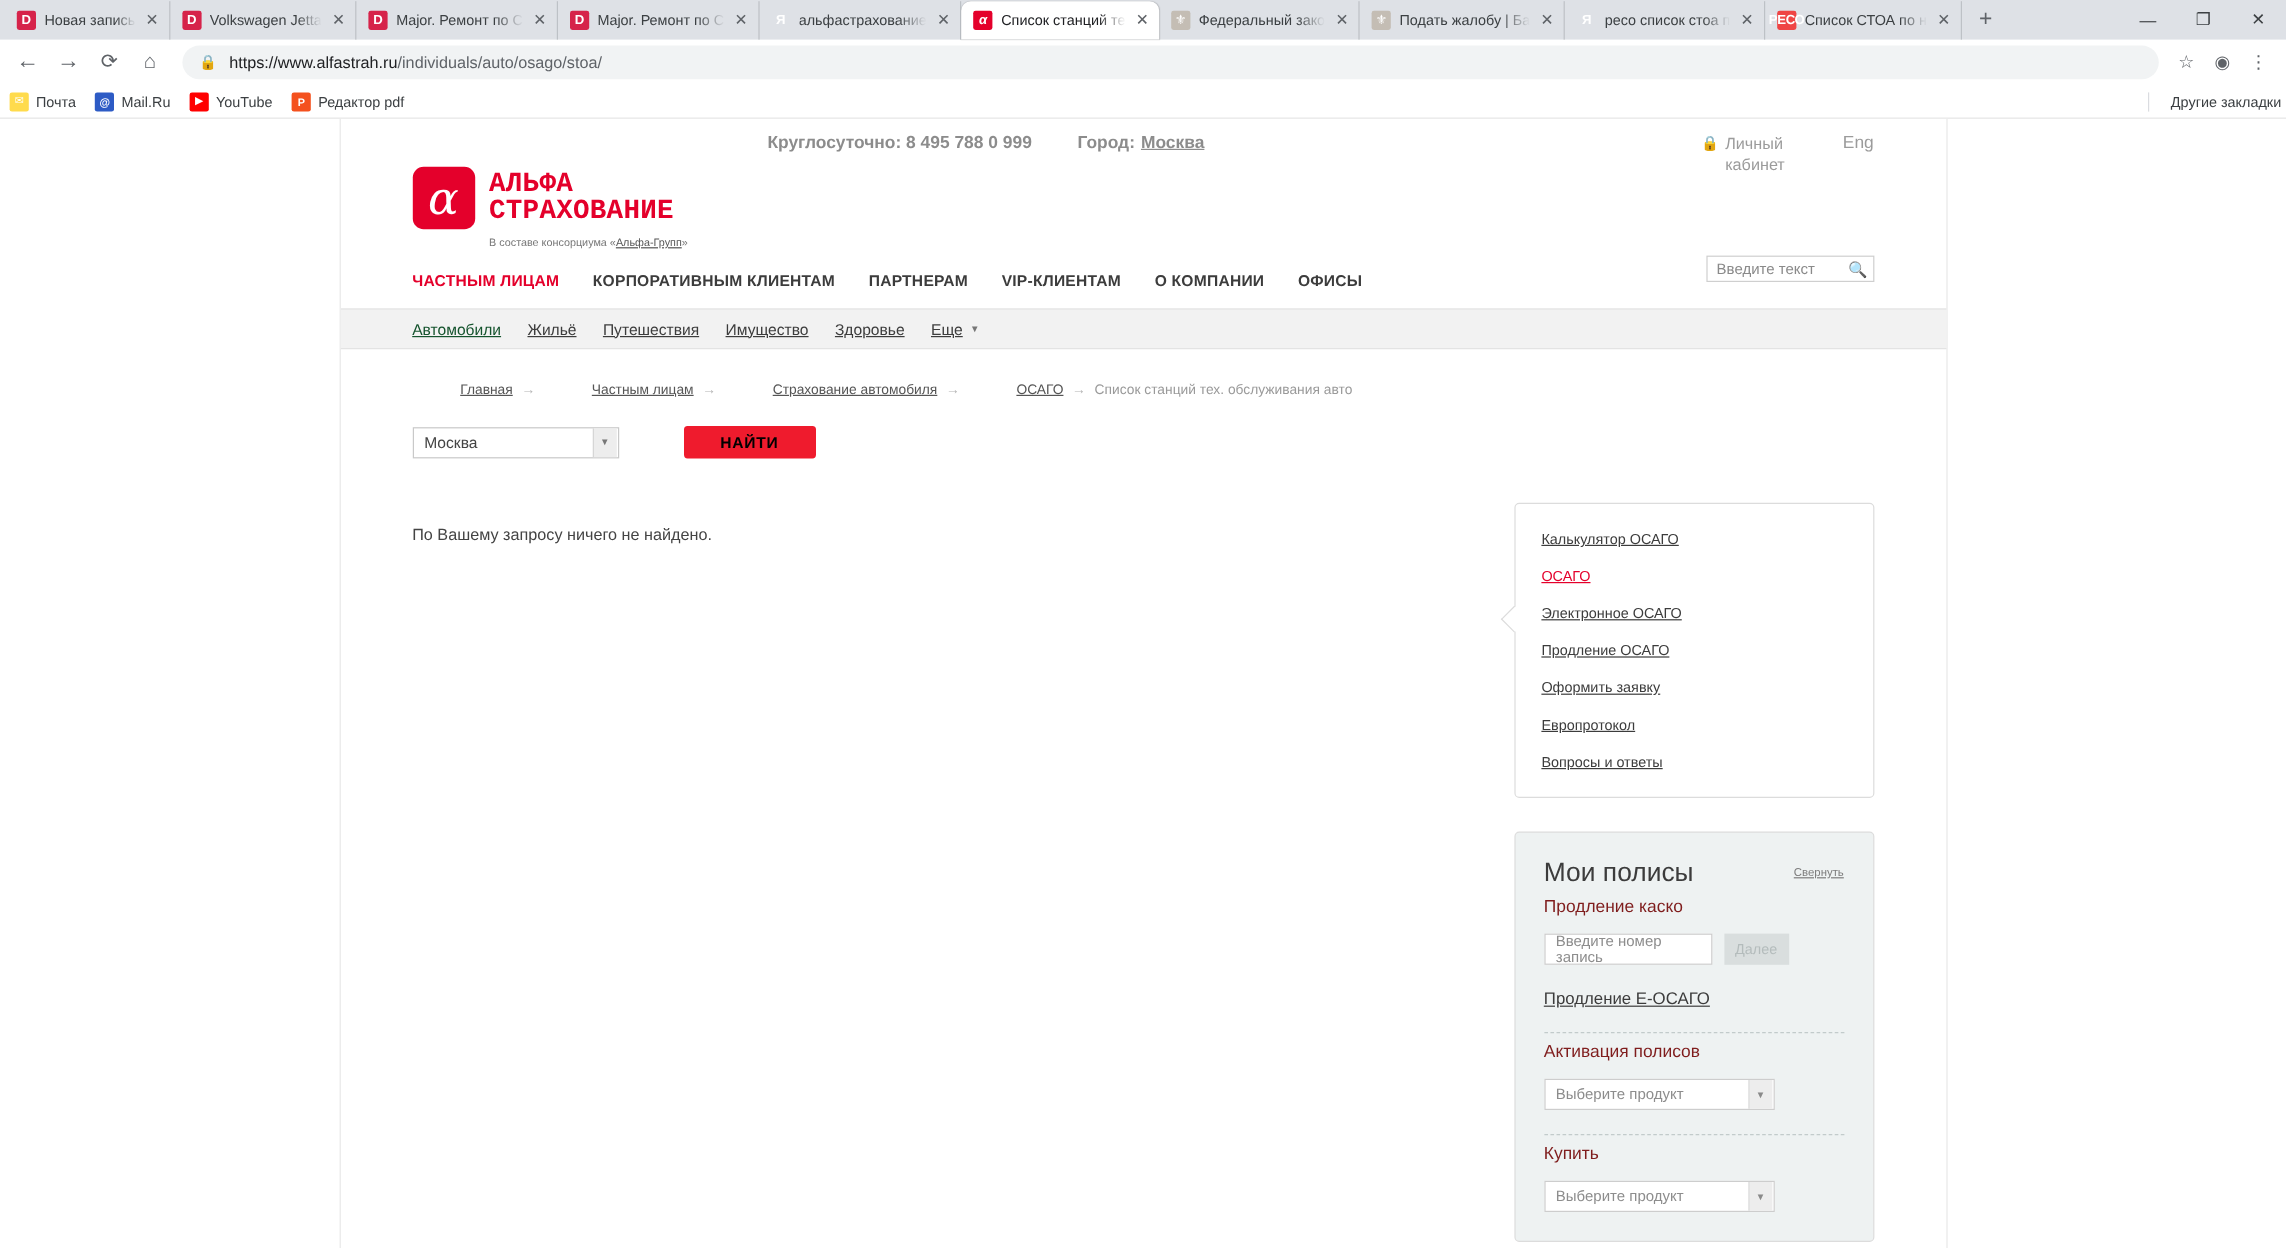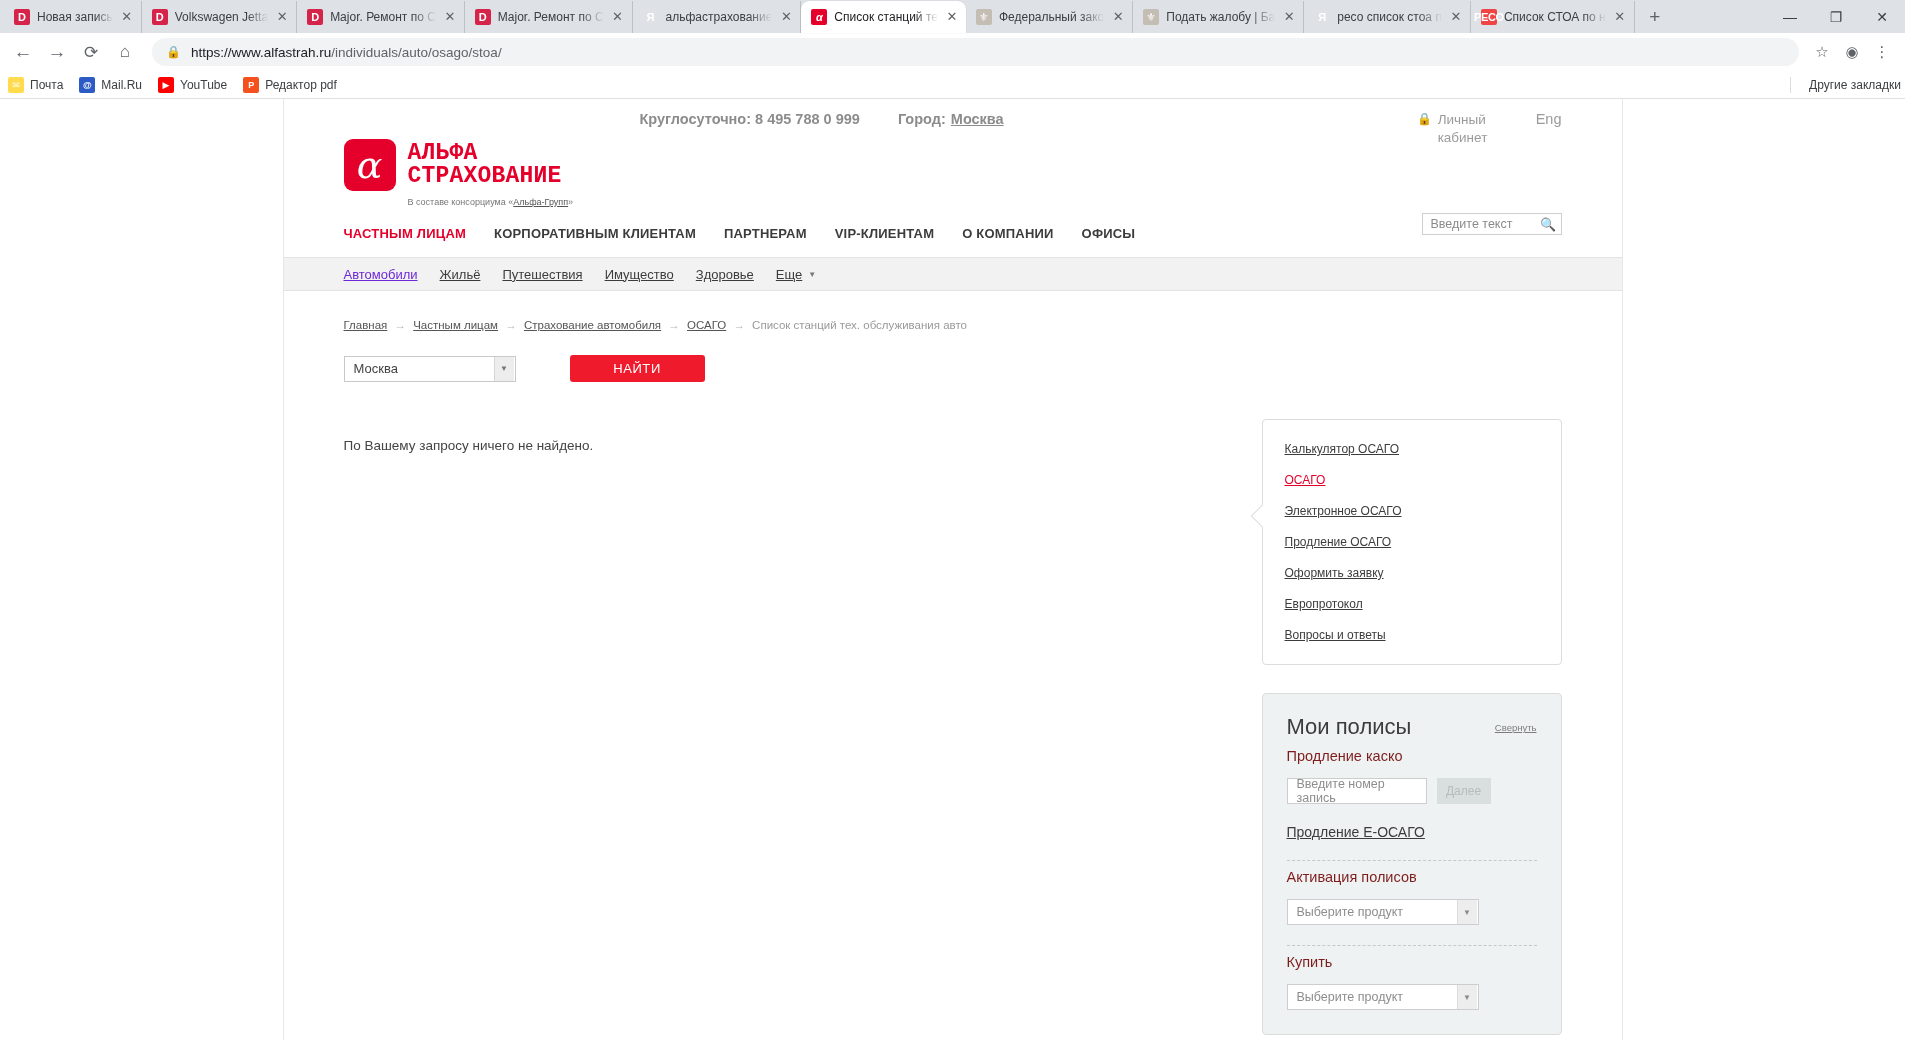--- a/index.html
+++ b/index.html
@@ -177,40 +177,40 @@
   }
   .searchbox .sbtxt { flex:1; font-size: 12.5px; color: #8a8a8a; }
   .searchbox .sbico { font-size: 13px; color: #444; }
 
   .subnav {
     background: #f2f2f2; border-top: 1px solid #e3e3e3; border-bottom: 1px solid #e3e3e3;
     height: 34px; display:flex; align-items:center;
     margin: 8px -60px 0 -60px; padding: 0 60px;
   }
   .subnav a { font-size: 13px; color: #3c3c3c; text-decoration: underline; margin-right: 22px; }
-  .subnav a.cur { color: #6d28d9; }
+  .subnav a.cur { color: #14532d; }
 
   .breadcrumb { font-size: 11.5px; color: #9a9a9a; padding-top: 28px; }
-  .breadcrumb a { color: #555; text-decoration: underline; }
+  .breadcrumb a { color: #555; text-decoration: underline; margin-left: 40px; }
   .breadcrumb .sep { color: #b5b5b5; margin: 0 4px; }
 
   .searchform { display:flex; align-items:center; padding-top: 24px; }
   .selbox {
     width: 172px; height: 26px; border: 1px solid #c9c9c9; background:#fff;
     display:flex; align-items:center; justify-content:space-between;
     font-size: 13px; color: #444; padding-left: 9px;
   }
   .selbox .arrowcell {
     width: 20px; height: 24px; background:#ededed; border-left:1px solid #d6d6d6;
     display:flex; align-items:center; justify-content:center; margin-right:1px;
     font-size: 8px; color:#777;
   }
   .findbtn {
-    margin-left: 54px; width: 135px; height: 27px; background:#ef1b2d; border-radius:3px;
-    color:#ffffff; font-size: 13px; font-weight:normal; letter-spacing:.6px;
+    margin-left: 54px; width: 110px; height: 27px; background:#ef1b2d; border-radius:3px;
+    color:#000000; font-size: 13px; font-weight:bold; letter-spacing:.6px;
     display:flex; align-items:center; justify-content:center; border:none;
   }
   .noresult { font-size: 13.5px; color: #444; padding-top: 56px; }
 
   
   .rightcol { position: absolute; right: 60px; top: 320px; width: 300px; }
   .panel-links {
     border: 1px solid #dcdcdc; border-radius: 4px; background:#fff;
     padding: 22px 22px 22px 22px; position: relative;
   }

